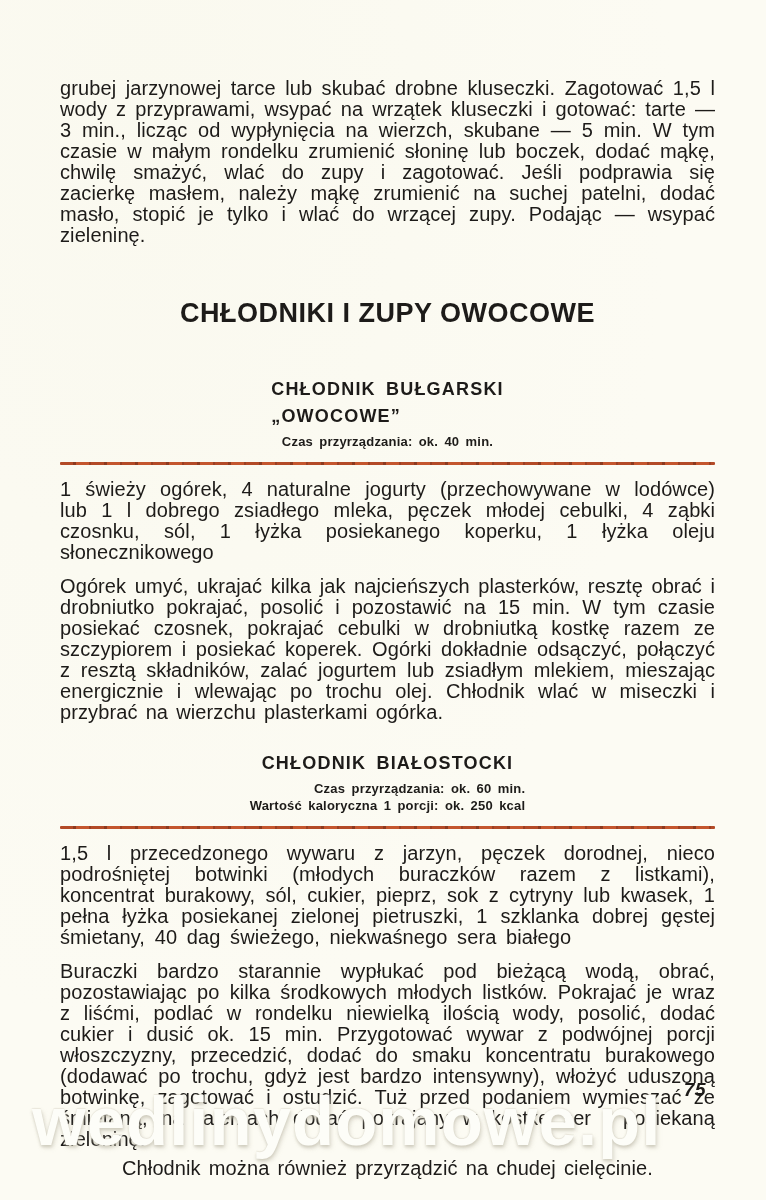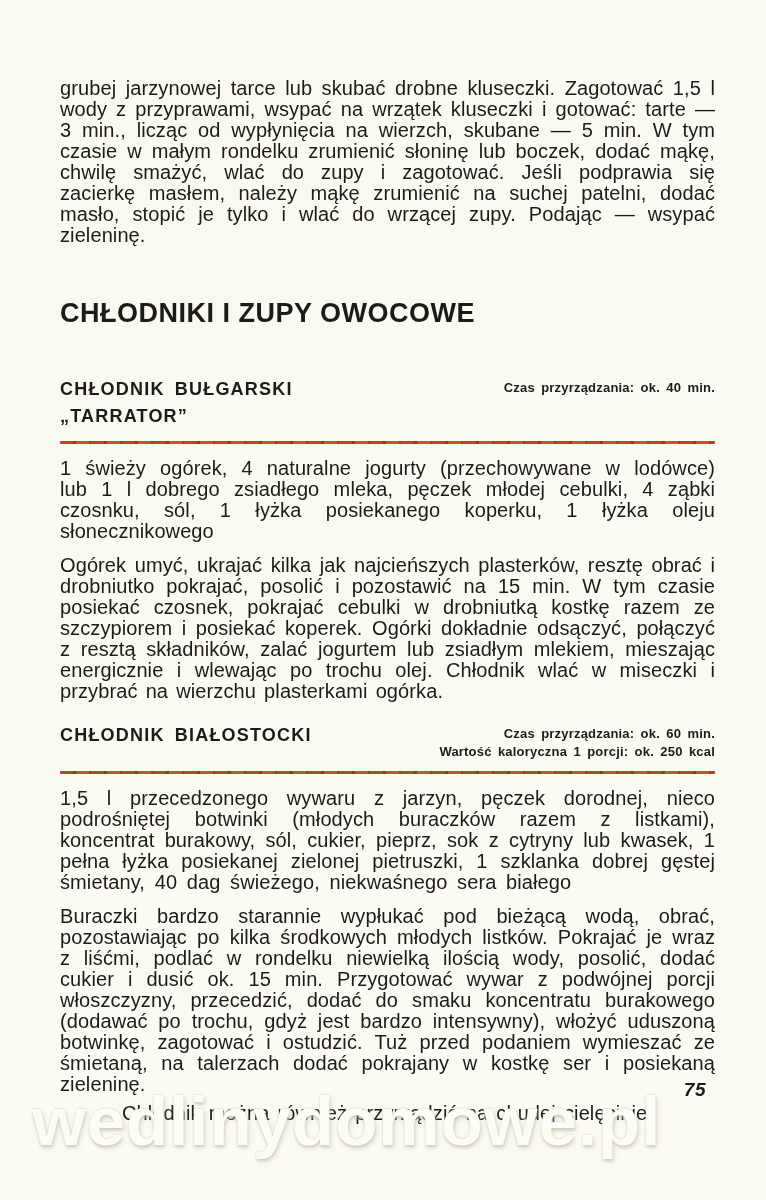--- a/index.html
+++ b/index.html
@@ -25,34 +25,35 @@
   .para {
     margin: 0;
     font-size: 20px;
     line-height: 21px;
     text-align: justify;
     word-spacing: 2.5px;
     letter-spacing: 0.1px;
   }
   .chapter-title {
     margin: 52px 0 0 0;
+    text-align: center;
     font-size: 27px;
     line-height: 31px;
     font-weight: bold;
     letter-spacing: 0.5px;
   }
   .recipe-header {
     display: flex;
     justify-content: space-between;
-    align-items: flex-start;
+    align-items: center;
     margin-top: 47px;
+    flex-direction: column;
   }
   .recipe-header.second {
-    margin-top: 20px;
-    gap: 28px;
+    margin-top: 27px;
   }
   .recipe-titles {
     font-weight: bold;
     font-size: 18px;
     line-height: 27px;
     letter-spacing: 1.2px;
     word-spacing: 4px;
   }
   .recipe-meta {
     text-align: right;
@@ -120,21 +121,21 @@
 <div class="page">
 
   <p class="para">grubej jarzynowej tarce lub skubać drobne kluseczki. Zagotować 1,5 l wody z przyprawami, wsypać na wrzątek kluseczki i gotować: tarte — 3 min., licząc od wypłynięcia na wierzch, skubane — 5 min. W tym czasie w małym rondelku zrumienić słoninę lub boczek, dodać mąkę, chwilę smażyć, wlać do zupy i zagotować. Jeśli podprawia się zacierkę masłem, należy mąkę zrumienić na suchej patelni, dodać masło, stopić je tylko i wlać do wrzącej zupy. Podając — wsypać zieleninę.</p>
 
   <h1 class="chapter-title">CHŁODNIKI I ZUPY OWOCOWE</h1>
 
   <section>
     <div class="recipe-header">
       <div class="recipe-titles">
         <div>CHŁODNIK BUŁGARSKI</div>
-        <div class="recipe-subtitle">„TARRATOR”</div>
+        <div class="recipe-subtitle">„OWOCOWE”</div>
       </div>
       <div class="recipe-meta">
         <div>Czas przyrządzania: ok. 40 min.</div>
       </div>
     </div>
     <div class="rule"></div>
     <p class="para ingredients">1 świeży ogórek, 4 naturalne jogurty (przechowywane w lodówce) lub 1 l dobrego zsiadłego mleka, pęczek młodej cebulki, 4 ząbki czosnku, sól, 1 łyżka posiekanego koperku, 1 łyżka oleju słonecznikowego</p>
     <div class="instructions">
       <p class="para">Ogórek umyć, ukrajać kilka jak najcieńszych plasterków, resztę obrać i drobniutko pokrajać, posolić i pozostawić na 15 min. W tym czasie posiekać czosnek, pokrajać cebulki w drobniutką kostkę razem ze szczypiorem i posiekać koperek. Ogórki dokładnie odsączyć, połączyć z resztą składników, zalać jogurtem lub zsiadłym mlekiem, mieszając energicznie i wlewając po trochu olej. Chłodnik wlać w miseczki i przybrać na wierzchu plasterkami ogórka.</p>
 

